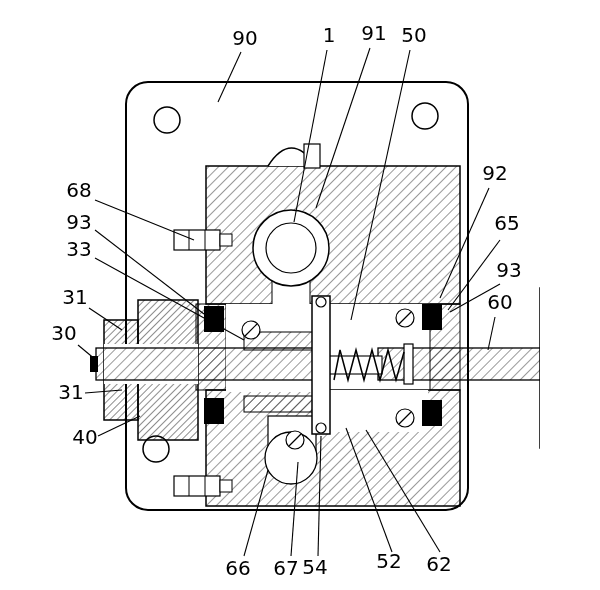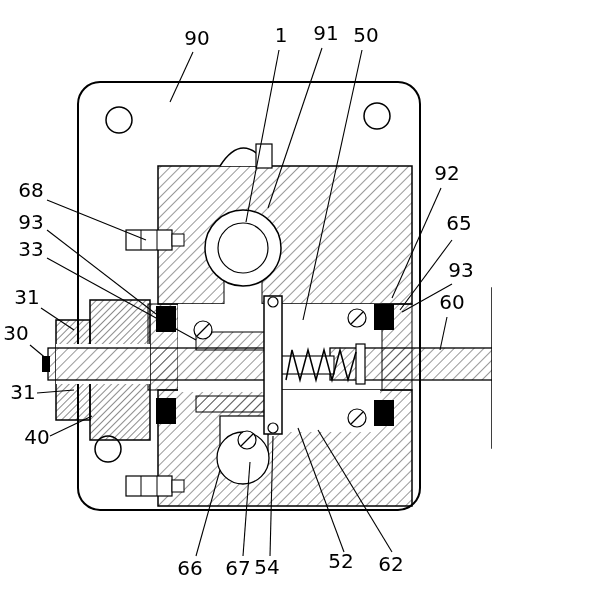--- a/index.html
+++ b/index.html
@@ -7,20 +7,21 @@
     padding: 0;
     background: #ffffff;
     font-family: "DejaVu Sans", sans-serif;
   }
   .stage {
     position: relative;
     width: 492px;
     height: 590px;
     background: #ffffff;
     overflow: hidden;
+    padding-left: 48px;
   }
   svg { display: block; }
   text.ref-num {
     font-family: "DejaVu Sans", sans-serif;
     font-size: 20px;
     fill: #000;
   }
 </style>
 </head>
 <body>

